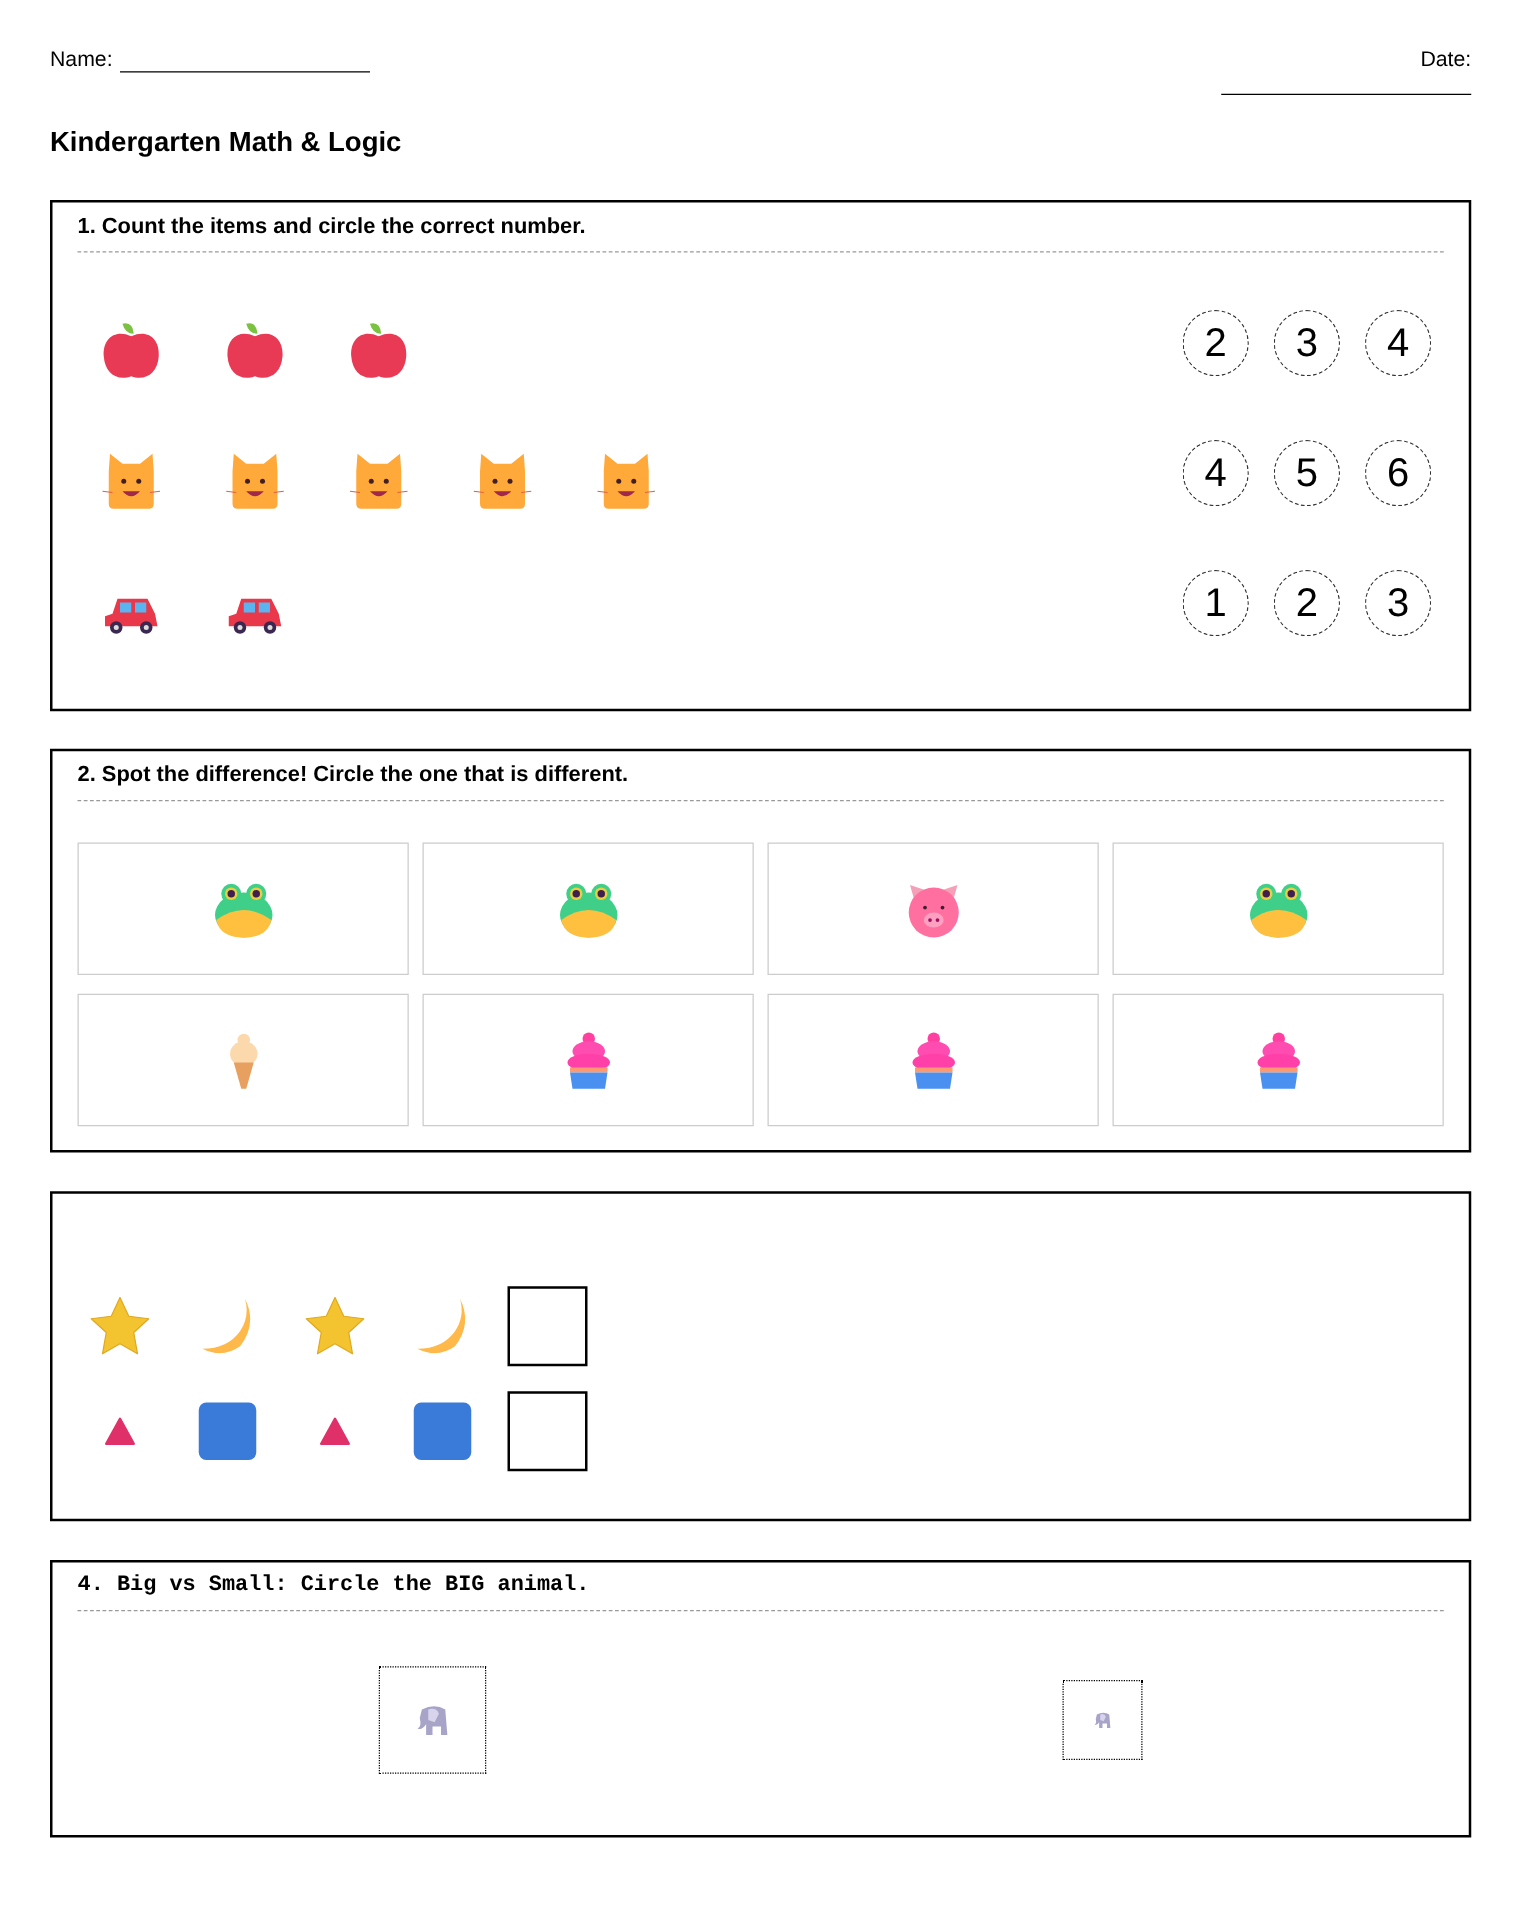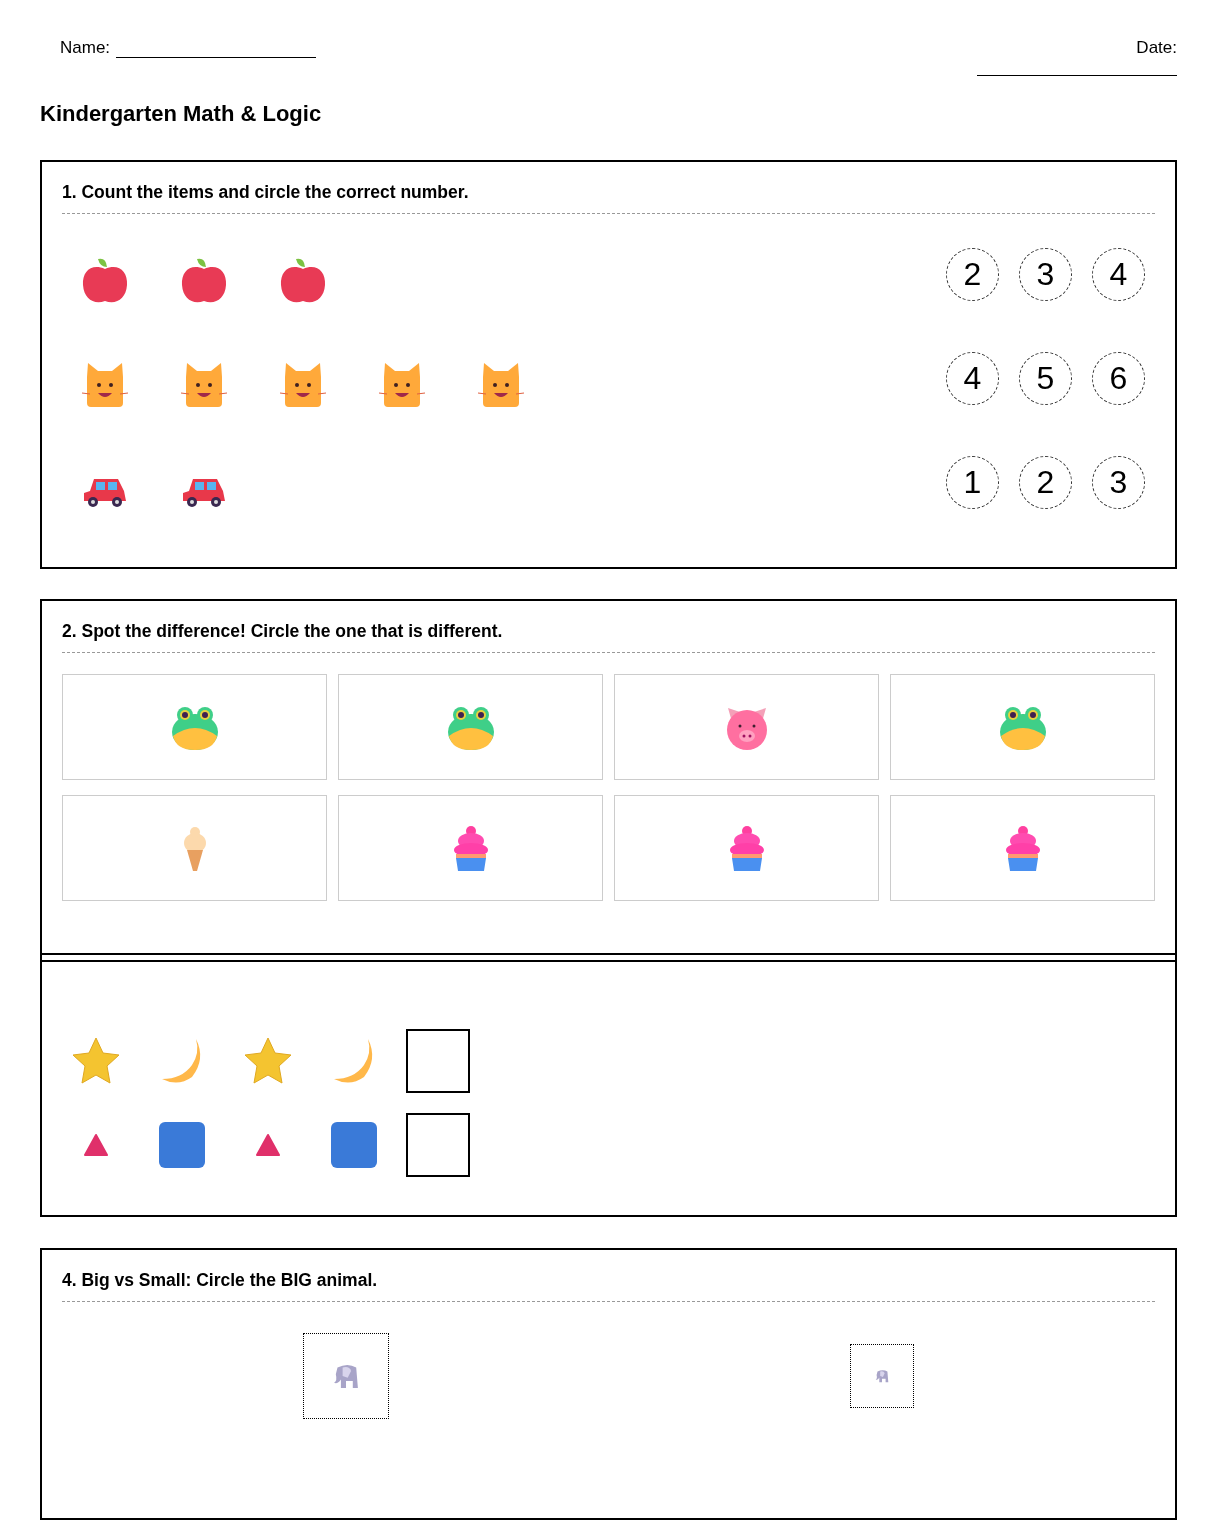--- a/index.html
+++ b/index.html
@@ -1,30 +1,30 @@
 <!DOCTYPE html>
 <html><head>
 <meta charset="utf-8">
 <style>
   * { box-sizing: border-box; margin: 0; padding: 0; }
   body { width: 1217px; height: 1540px; background: #fff; font-family: "Liberation Sans", sans-serif; color: #000; position: relative; }
   .header-row { position: absolute; top: 38px; left: 40px; width: 1137px; height: 22px; font-size: 17px; }
-  .field { position: absolute; top: 0; display: flex; align-items: flex-end; margin-left: 20px; }
+  .field { position: absolute; top: 0; display: flex; align-items: flex-end; }
   .field .line { display: inline-block; border-bottom: 1px solid #000; height: 18px; margin-left: 6px; }
   .name-field { left: 0; }
   .name-field .line { width: 200px; }
   .date-field { right: 0; flex-direction: column; }
   .date-field .line { width: 200px; }
   h1 { position: absolute; top: 101px; left: 40px; font-size: 22px; font-weight: bold; }
   .section { position: absolute; left: 40px; width: 1137px; border: 2px solid #000; padding: 0 20px; }
-  .section-title { font-size: 17.5px; font-weight: bold; margin-top: 20px; padding-bottom: 10px; border-bottom: 1px dashed #999; }
+  .section-title { font-size: 17.5px; font-weight: bold; margin-top: 8px; padding-bottom: 10px; border-bottom: 1px dashed #999; }
   .s1 { top: 160px; height: 409px; }
-  .s2 { top: 599px; height: 363px; }
+  .s2 { top: 599px; height: 323px; }
   .s3 { top: 953px; height: 264px; }
-  .s4 { top: 1248px; height: 272px; }
+  .s4 { top: 1248px; height: 222px; font-family: Liberation Mono, monospace; }
   .count-row { position: absolute; left: 20px; right: 20px; height: 64px; }
   .items { position: absolute; left: 18px; top: 0; display: flex; }
   .item { width: 50px; height: 52px; margin-right: 49px; display: flex; align-items: center; justify-content: center; }
   .choices { position: absolute; right: 10px; top: -7px; display: flex; gap: 20px; }
   .choice { width: 53px; height: 53px; border: 1px dashed #333; border-radius: 50%; display: flex; align-items: center; justify-content: center; font-size: 32px; }
   .grid { position: absolute; left: 20px; top: 73px; width: 1093px; display: grid; grid-template-columns: repeat(4, 1fr); gap: 15px 11px; }
   .cell { height: 106px; border: 1px solid #ccc; display: flex; align-items: center; justify-content: center; }
   .pattern-row { position: absolute; left: 20px; display: flex; align-items: center; }
   .p-item { width: 52px; height: 52px; margin-right: 34px; display: flex; align-items: center; justify-content: center; }
   .answer-box { width: 64px; height: 64px; border: 2px solid #000; margin-left: -8px; }

